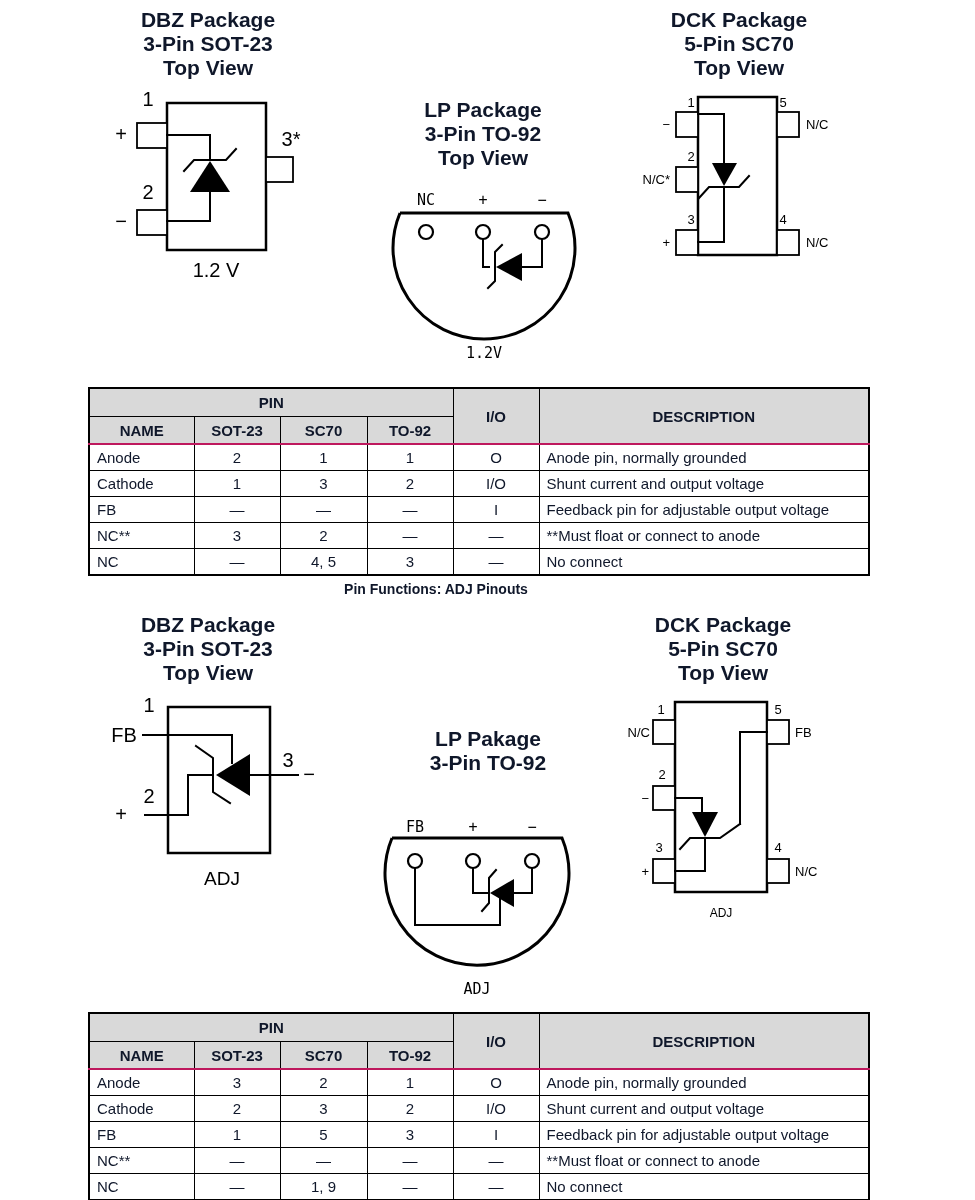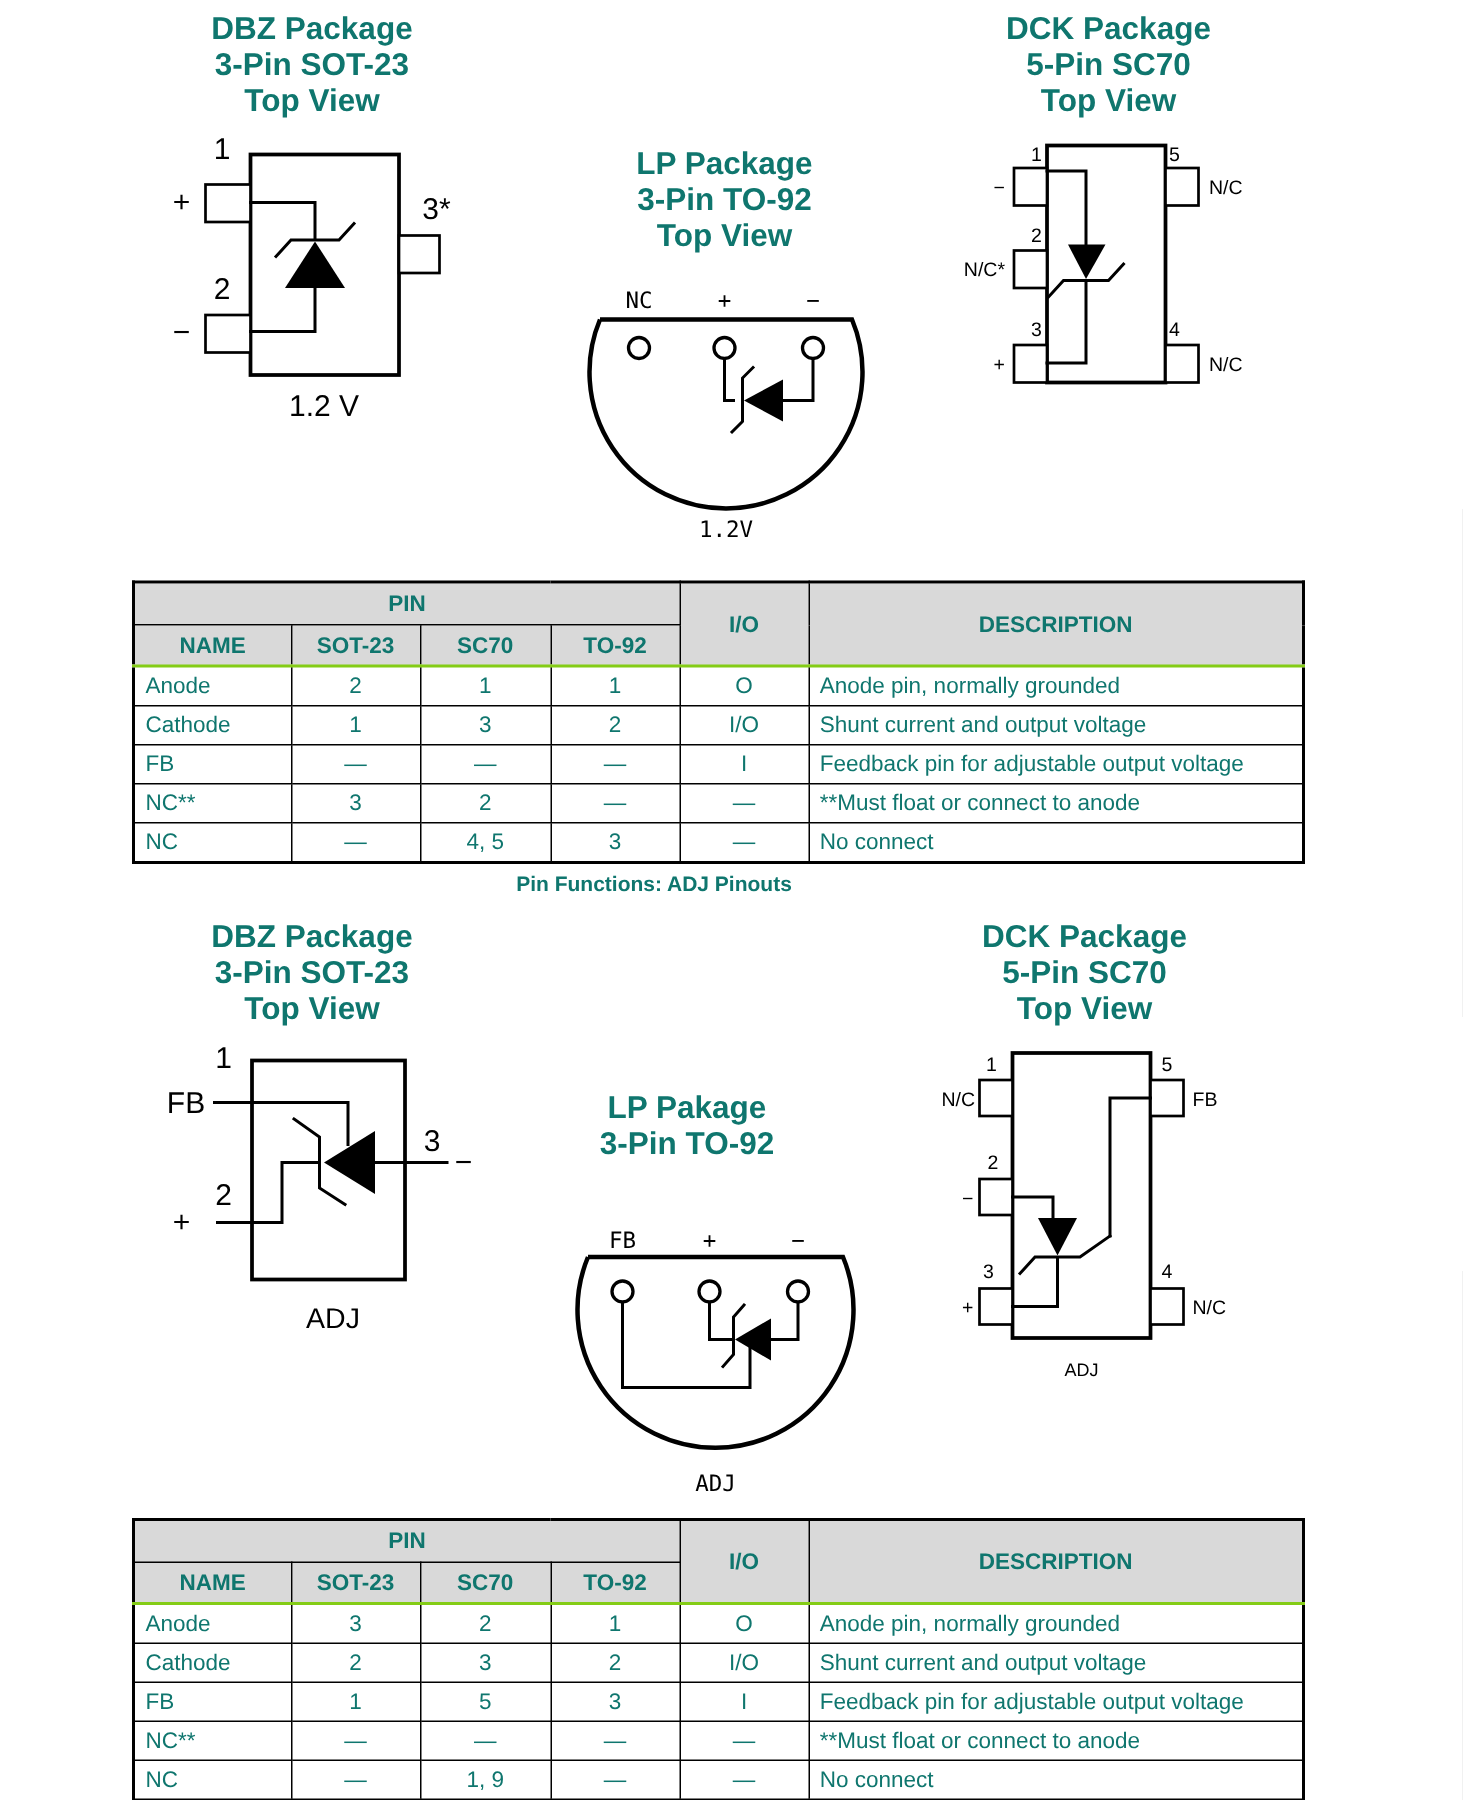--- a/index.html
+++ b/index.html
@@ -1,37 +1,37 @@
 <!DOCTYPE html>
 <html><head>
 <meta charset="utf-8">
 <style>
   html,body{margin:0;padding:0;background:#e8e8e8;}
   #page{position:relative;width:975px;height:1200px;background:#ffffff;
-        font-family:"Liberation Sans",sans-serif;color:#0f766e;overflow:hidden;}
+        font-family:"Liberation Sans",sans-serif;color:#0f172a;overflow:hidden;}
   .dtitle{position:absolute;text-align:center;font-weight:bold;font-size:21px;line-height:24px;}
   .section-heading{position:absolute;text-align:center;font-weight:bold;font-size:14px;}
   svg{position:absolute;overflow:visible;}
   svg text{font-family:"Liberation Sans",sans-serif;fill:#000;font-size:20px;}
   svg text.sm{font-size:13px;}
   svg text.mono{font-family:"DejaVu Sans Mono",monospace;font-size:15px;}
   svg text.cap{font-size:20px;}
   svg text.cap19{font-size:19px;}
   svg text.cap12{font-size:12px;}
   .body-rect{fill:#fff;stroke:#000;stroke-width:2.5;}
   .outline{fill:#fff;stroke:#000;stroke-width:3;}
   .pad{fill:#fff;stroke:#000;stroke-width:1.8;}
   .pinhole{fill:#fff;stroke:#000;stroke-width:2.2;}
   .wire{fill:none;stroke:#000;stroke-width:2;stroke-linecap:square;stroke-linejoin:miter;}
   .diode{fill:#000;stroke:none;}
   table.pin-table{position:absolute;border-collapse:collapse;table-layout:fixed;width:780px;
         font-size:15px;background:#fff;border:2px solid #000;}
   table.pin-table th,table.pin-table td{border:1px solid #000;padding:0 7px;white-space:nowrap;overflow:hidden;}
   table.pin-table thead th{background:#d9d9d9;font-weight:bold;}
-  table.pin-table thead{border-bottom:2px solid #84cc16;padding-left:40px;}
+  table.pin-table thead{border-bottom:2px solid #be185d;padding-left:40px;}
   table.pin-table tr.h1 th{height:27px;}
   table.pin-table tr.h2 th{height:26px;text-align:center;}
   table.pin-table tbody td{height:25px;}
   .c{text-align:center;}
   .l{text-align:left;}
 </style>
 </head>
 <body>
 
 <div id="page">
@@ -173,21 +173,21 @@
     </tbody>
   </table>
 
   <div class="section-heading" style="left:186px;top:581px;width:500px">Pin Functions: ADJ Pinouts</div>
 
   <div class="dtitle" style="left:58px;top:613px;width:300px">
     <div>DBZ Package</div>
     <div>3-Pin SOT-23</div>
     <div>Top View</div>
   </div>
-  <div class="dtitle" style="left:308px;top:727px;width:300px">
+  <div class="dtitle" style="left:338px;top:727px;width:300px">
     <div>LP Pakage</div>
     <div>3-Pin TO-92</div>
   </div>
   <div class="dtitle" style="left:573px;top:613px;width:300px">
     <div>DCK Package</div>
     <div>5-Pin SC70</div>
     <div>Top View</div>
   </div>
 
   <svg style="left:100px;top:690px" width="215" height="205" viewBox="100 690 215 205">

